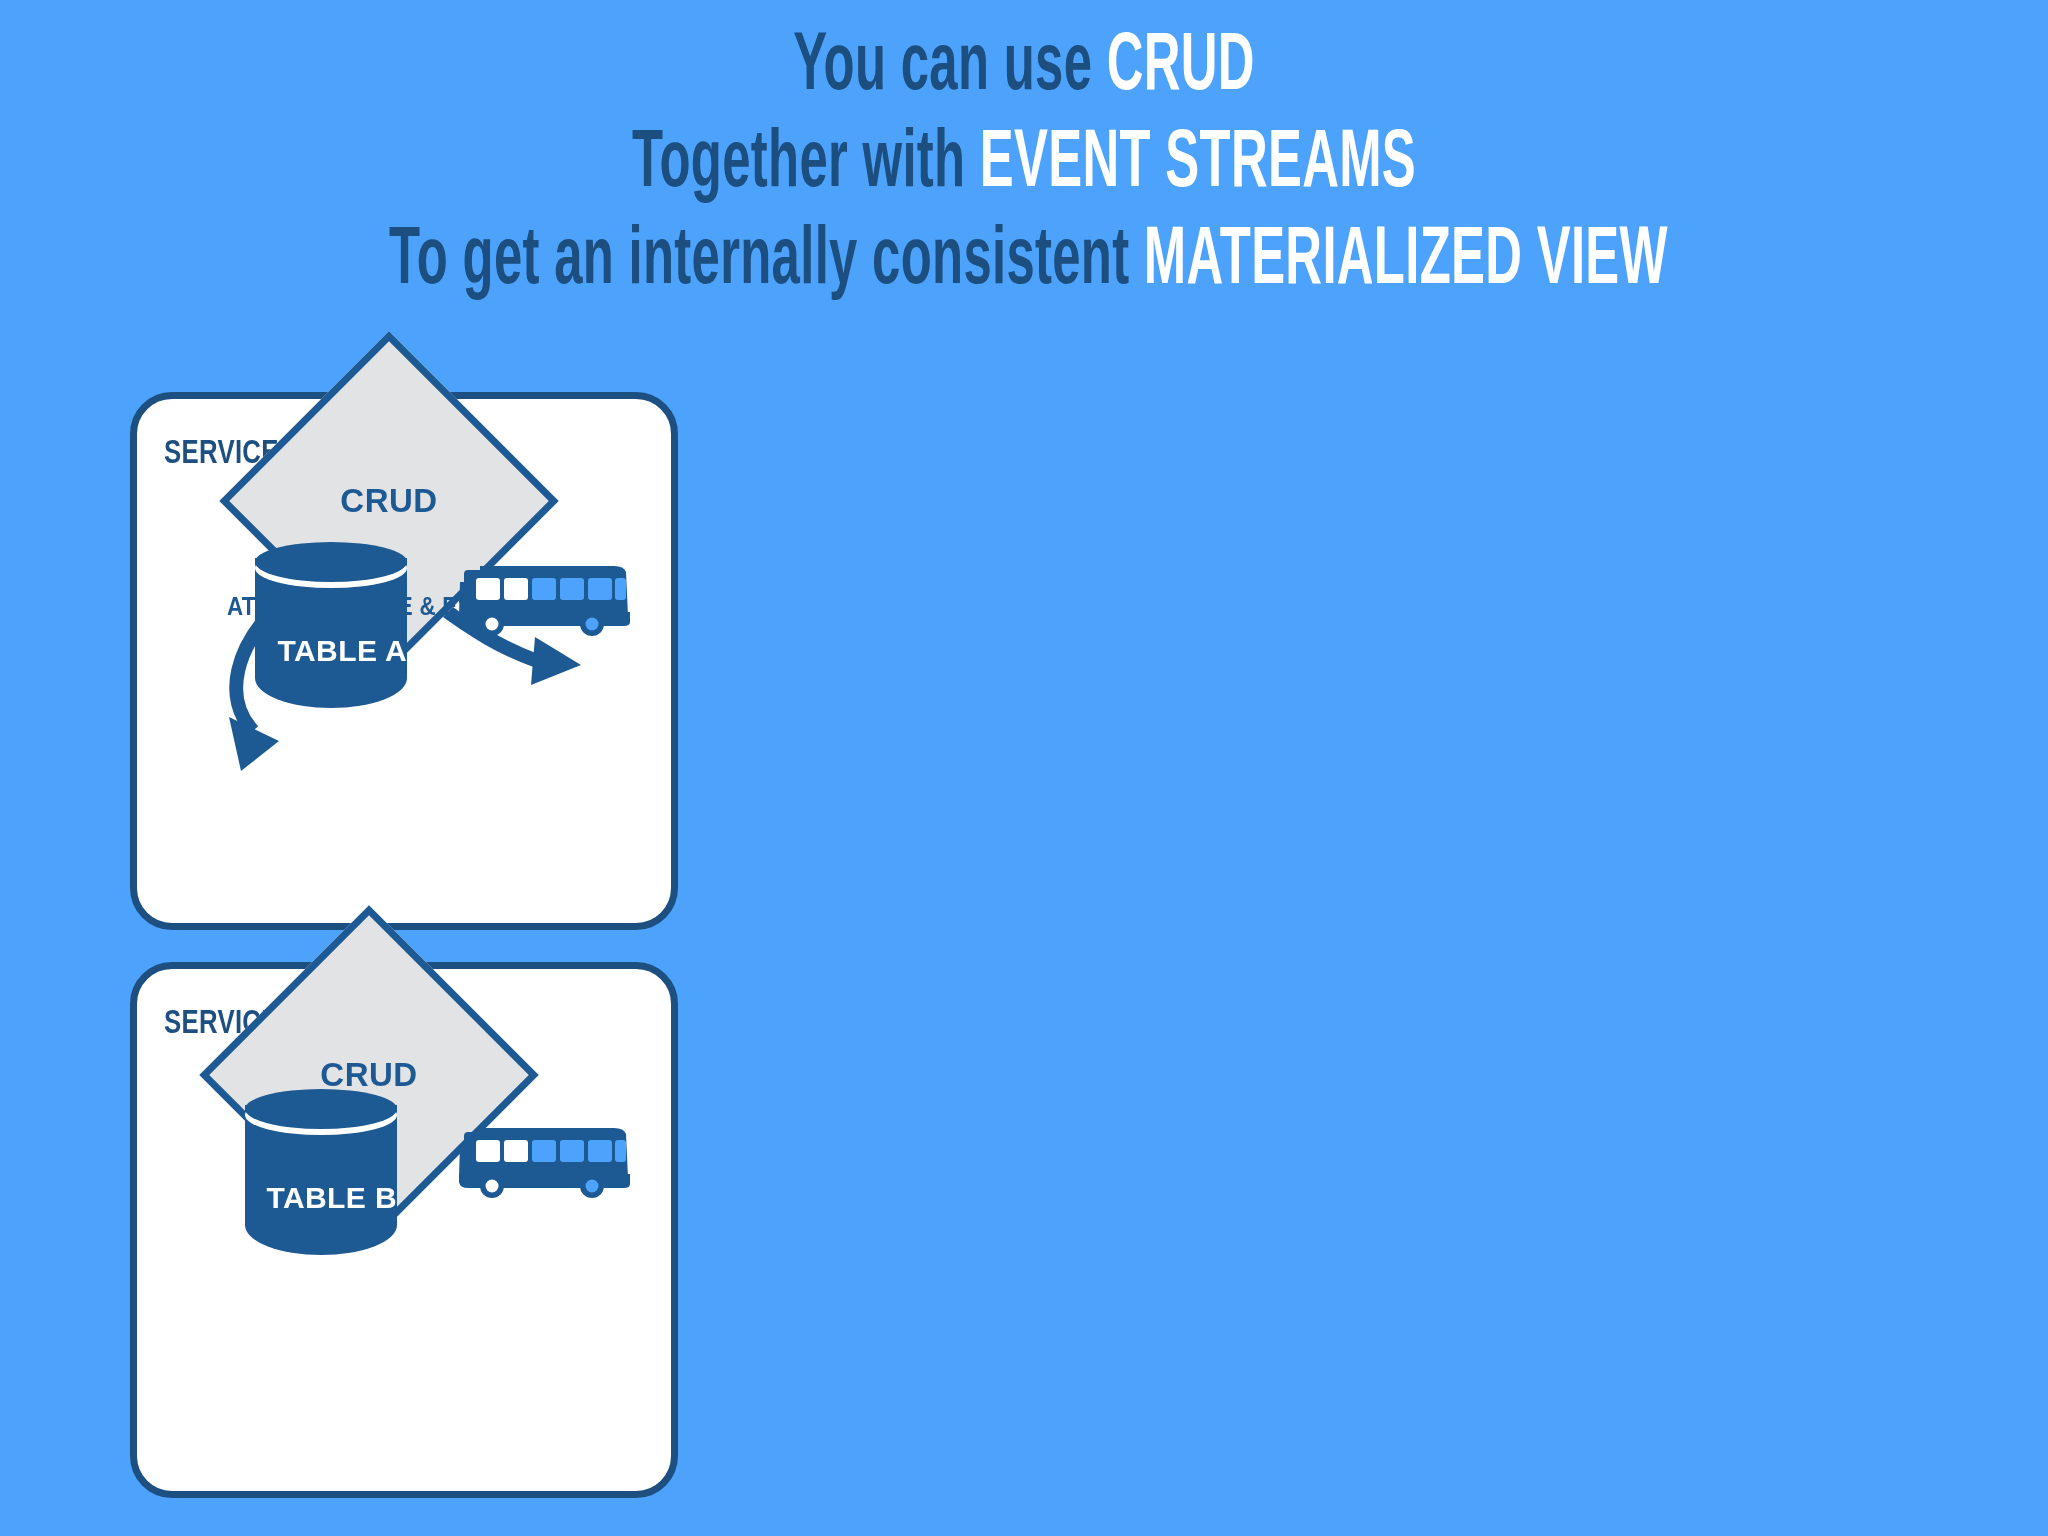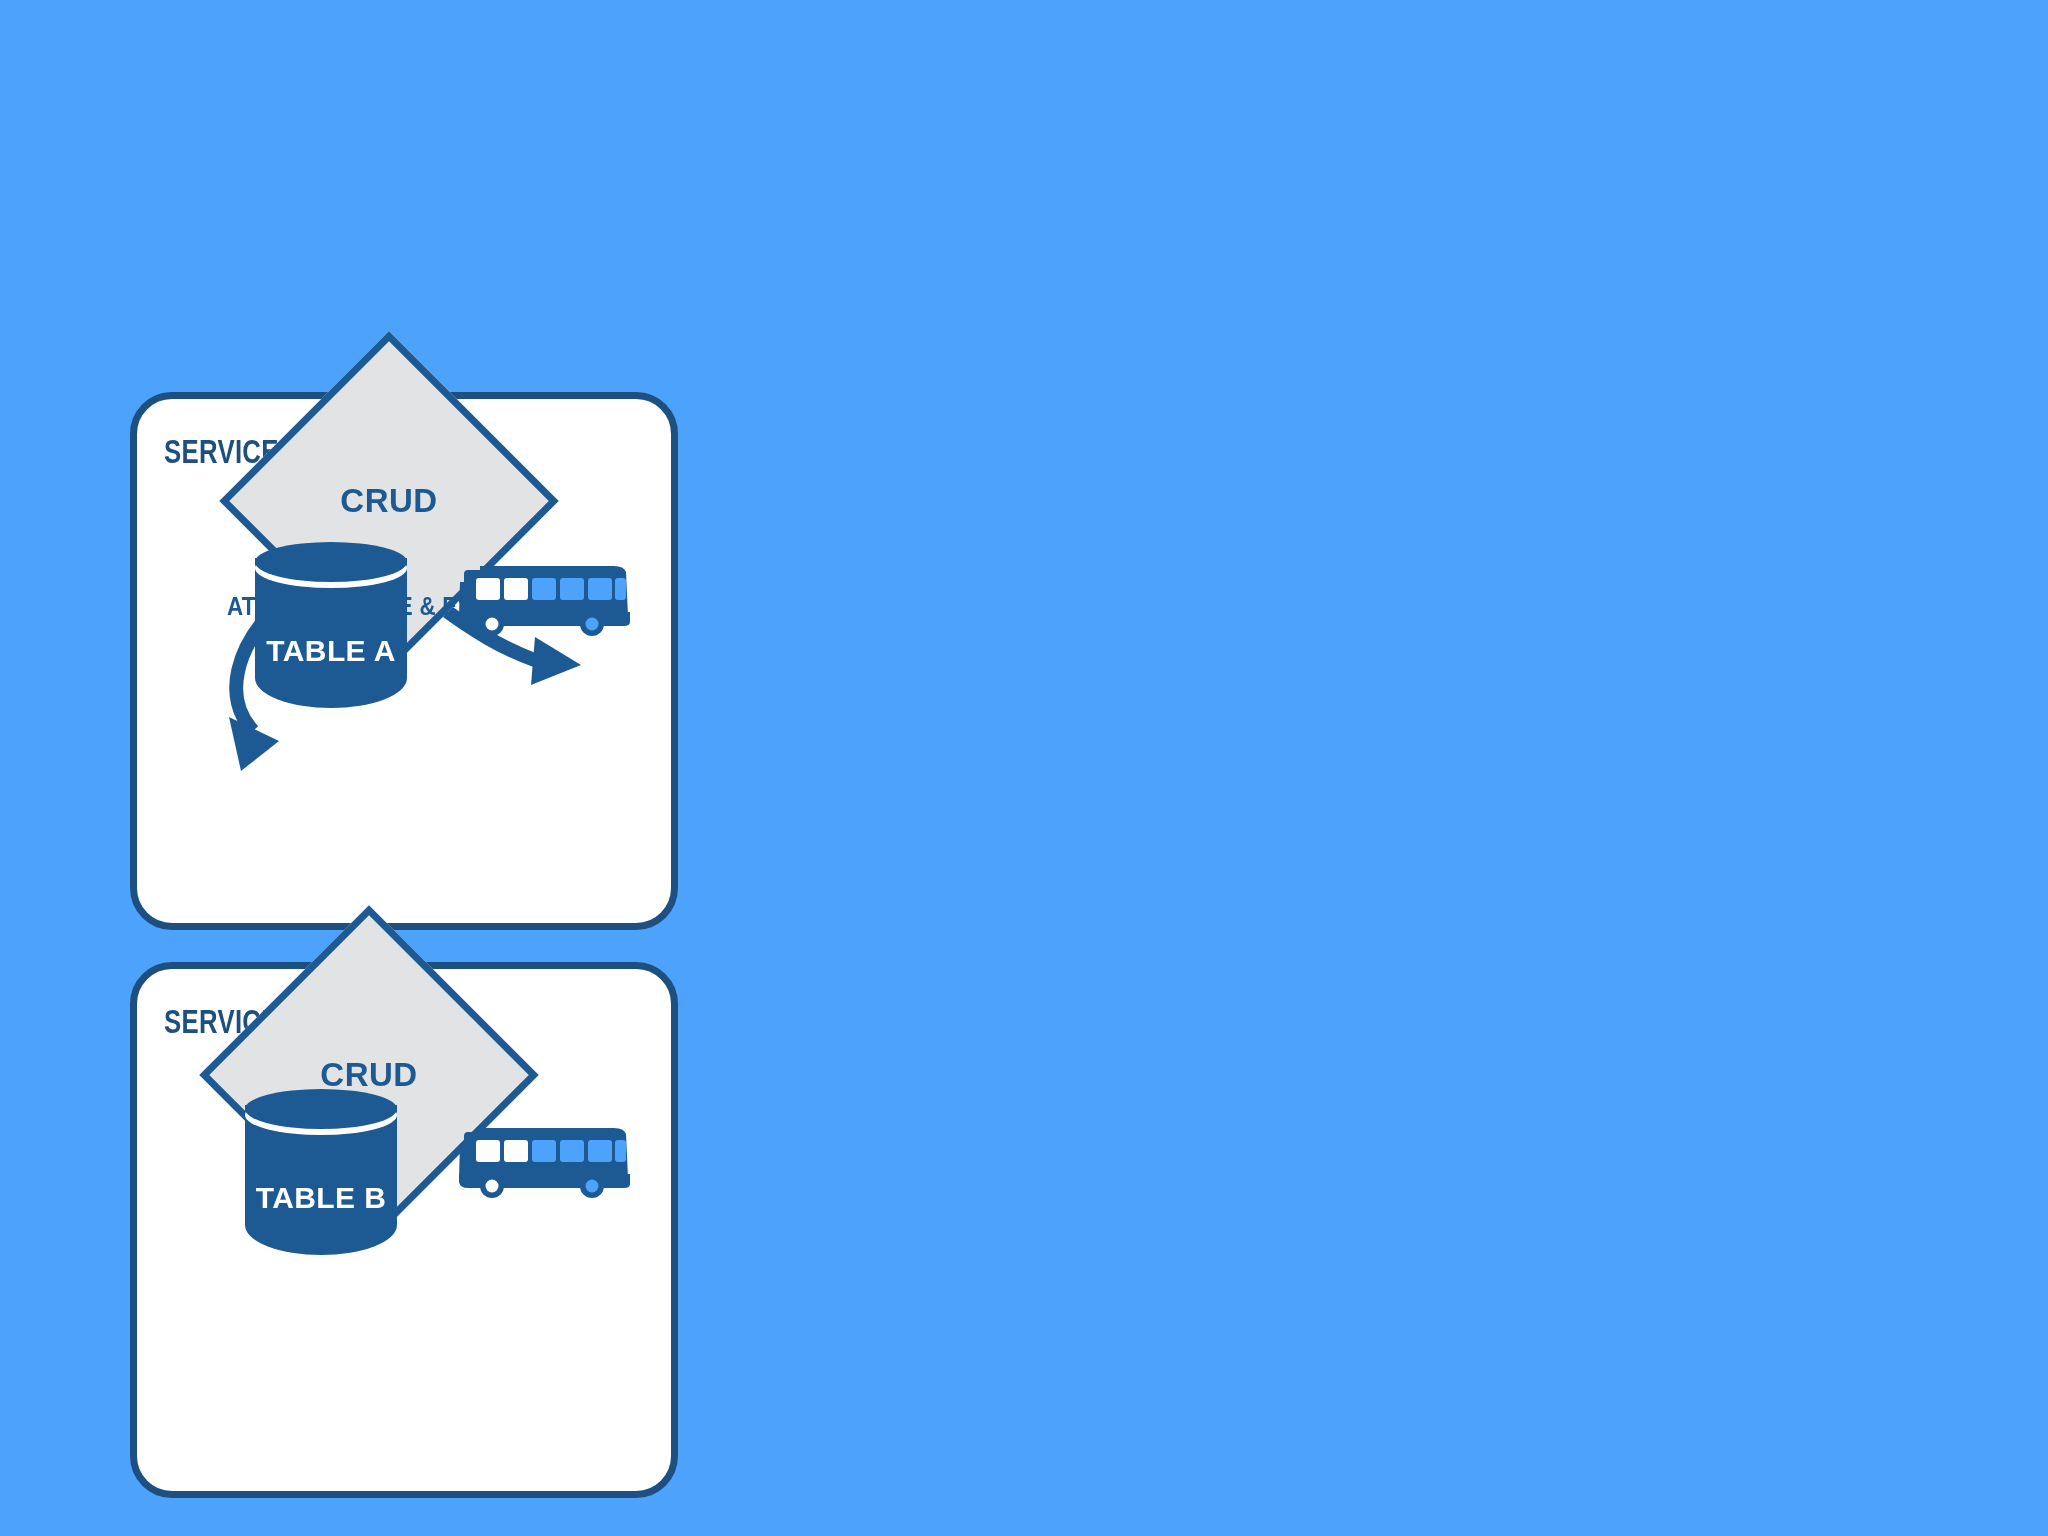--- a/index.html
+++ b/index.html
@@ -116,21 +116,21 @@
     width: 152px; height: 40px;
     background: #1d5a94;
     border-radius: 50%;
     box-shadow: 0 6px 0 0 #ffffff;
   }
   .cyl-label {
     position: absolute;
     left: 0;
     top: 92px;
     width: 152px;
-    text-align: center;
+    text-align: right;
     color: #ffffff;
     font-size: 30px;
     font-weight: 700;
     letter-spacing: 0.4px;
     white-space: nowrap;
   }
   #cylinder-a { left: 118px; top: 143px; }
   #cylinder-b { left: 108px; top: 120px; padding-left: 40px; }
 
   
@@ -163,20 +163,31 @@
     height: 80px;
   }
   #bus-a { left: 454px; top: 560px; }
   #bus-b { left: 454px; top: 1122px; }
 </style>
 </head>
 <body>
 
 <div id="slide">
 
+  <div class="headline">
+    <div class="headline-line hl-1">
+      <span class="t-dark">You can use </span><span class="t-white">CRUD</span>
+    </div>
+    <div class="headline-line hl-2">
+      <span class="t-dark">Together with </span><span class="t-white">EVENT STREAMS</span>
+    </div>
+    <div class="headline-line hl-3">
+      <span class="t-dark">To get an internally consistent </span><span class="t-white">MATERIALIZED VIEW</span>
+    </div>
+  </div>
 
   <div class="card" id="card-a">
 
     <div class="card-title">SERVICE A</div>
 
     <svg class="arrow-svg" viewBox="0 0 548 538">
 
       <path d="M 300 205 C 336 232 366 250 400 262" stroke="#1d5a94" stroke-width="14" fill="none" stroke-linecap="butt"></path>
       <polygon points="398,238 444,266 394,286" fill="#1d5a94"></polygon>
 

